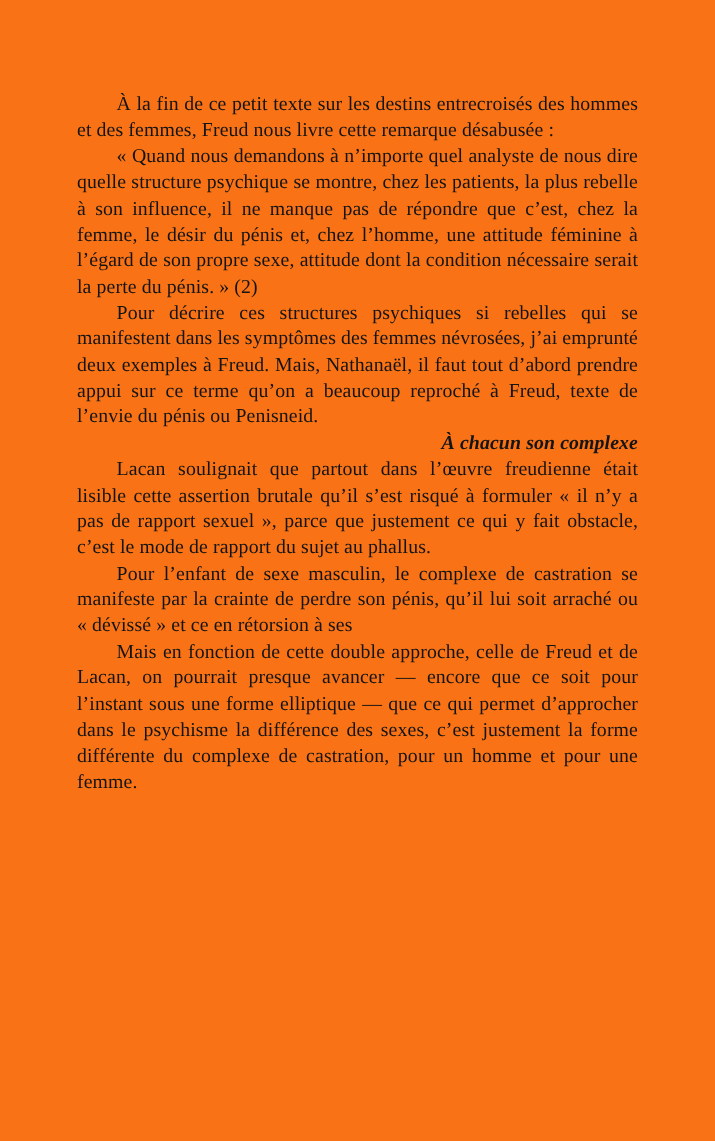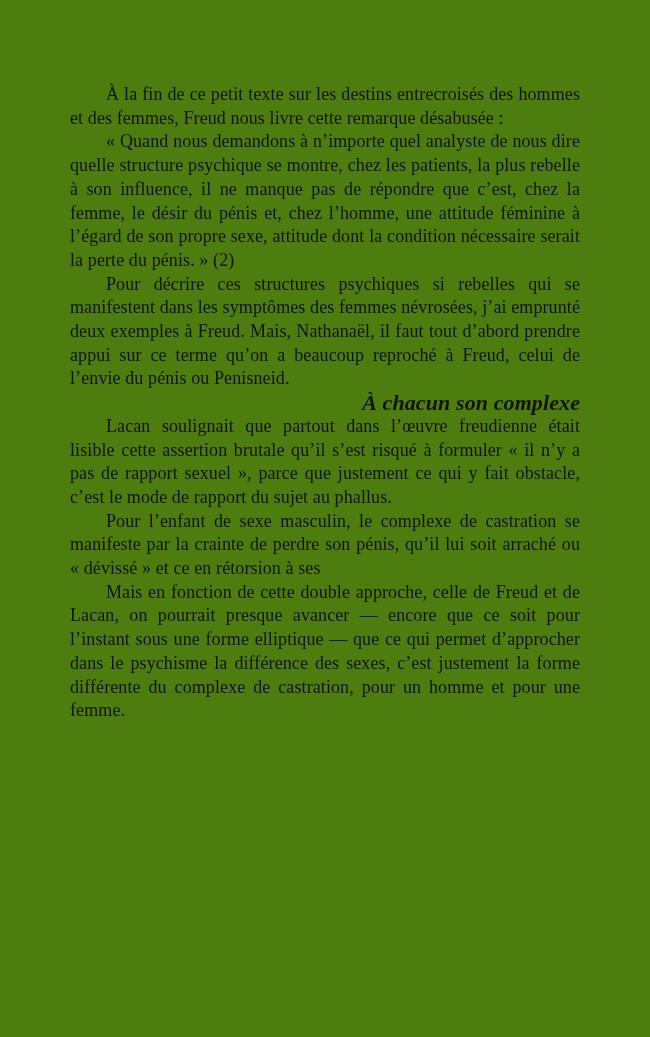--- a/index.html
+++ b/index.html
@@ -7,40 +7,40 @@
   body {
     background: #ffffff;
     font-family: "Liberation Serif", serif;
     color: #141414;
     position: relative;
     overflow: hidden;
   }
   .page {
     position: absolute;
     inset: 0;
-    background: #4d7c0f;
+    background: #f97316;
   }
   .text-block {
     position: absolute;
     left: 70px;
     top: 83px;
     width: 510px;
     font-size: 18px;
     line-height: 23.7px;
     text-align: justify;
     letter-spacing: 0.1px;
   }
   p.body {
     text-indent: 36px;
     margin: 0;
   }
   .italic-term {
   }
   .section-heading {
-    font-size: 22px;
+    font-size: 18px;
     line-height: 23.7px;
     font-weight: bold;
     font-style: italic;
     text-align: right;
     text-indent: 0;
   }
   .page-number {
     position: absolute;
     left: 0;
     right: 0;
@@ -51,19 +51,19 @@
     color: #141414;
   }
 </style>
 </head>
 <body>
 
 <div class="page">
   <div class="text-block">
     <p class="body">À la fin de ce petit texte sur les destins entrecroisés des hommes et des femmes, Freud nous livre cette remarque désabusée&nbsp;:</p>
     <p class="body">«&nbsp;Quand nous demandons à n’importe quel analyste de nous dire quelle structure psychique se montre, chez les patients, la plus rebelle à son influence, il ne manque pas de répondre que c’est, chez la femme, le désir du pénis et, chez l’homme, une attitude féminine à l’égard de son propre sexe, attitude dont la condition nécessaire serait la perte du pénis.&nbsp;» (2)</p>
-    <p class="body"><span>Pour décrire ces structures psychiques si rebelles qui se manifestent dans les symptômes des femmes névrosées, j’ai emprunté deux exemples à Freud. Mais, Nathanaël, il faut tout d’abord prendre appui sur ce terme qu’on a beaucoup reproché à Freud, celui de l’envie du pénis ou </span><span class="italic-term">Penisneid.</span></p>
+    <p class="body"><span>Pour décrire ces structures psychiques si rebelles qui se manifestent dans les symptômes des femmes névrosées, j’ai emprunté deux exemples à Freud. Mais, Nathanaël, il faut tout d’abord prendre appui sur ce terme qu’on a beaucoup reproché à Freud, texte de l’envie du pénis ou </span><span class="italic-term">Penisneid.</span></p>
     <h2 class="section-heading">À chacun son complexe</h2>
     <p class="body">Lacan soulignait que partout dans l’œuvre freudienne était lisible cette assertion brutale qu’il s’est risqué à formuler «&nbsp;il n’y a pas de rapport sexuel&nbsp;», parce que justement ce qui y fait obstacle, c’est le mode de rapport du sujet au phallus.</p>
     <p class="body">Pour l’enfant de sexe masculin, le complexe de castration se manifeste par la crainte de perdre son pénis, qu’il lui soit arraché ou «&nbsp;dévissé&nbsp;» et ce en rétorsion à ses</p>
     <p class="body">Mais en fonction de cette double approche, celle de Freud et de Lacan, on pourrait presque avancer — encore que ce soit pour l’instant sous une forme elliptique — que ce qui permet d’approcher dans le psychisme la différence des sexes, c’est justement la forme différente du complexe de castration, pour un homme et pour une femme.</p>
   </div>
 </div>
 
 </body></html>

